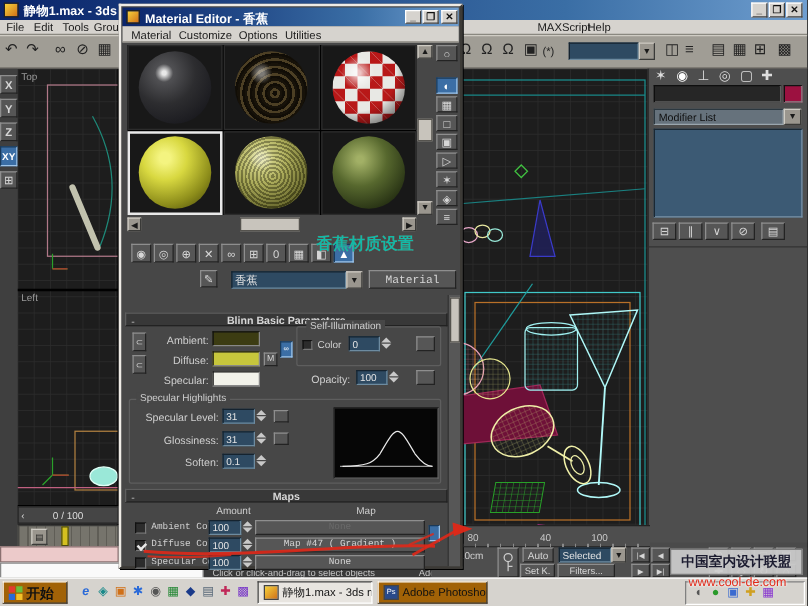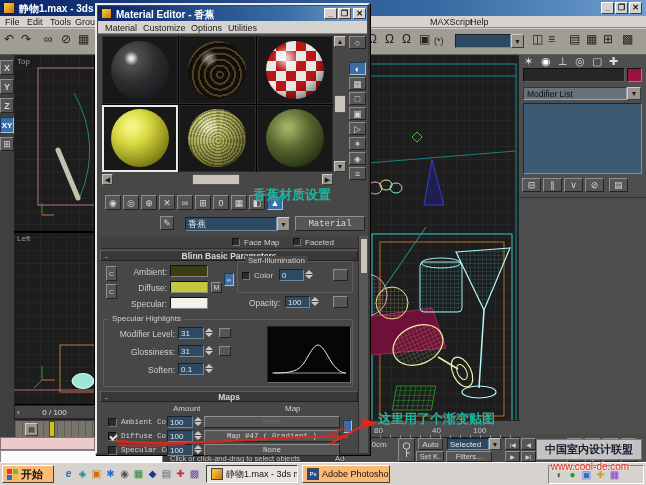--- a/index.html
+++ b/index.html
@@ -50,21 +50,21 @@
   .s4{background:radial-gradient(circle at 36% 30%,#f4f480 0 8%,#d8d840 32%,#8c8c1a 68%,#45450b 96%);}
   .s5{background:radial-gradient(circle at 36% 30%,rgba(255,255,255,.35) 0 4%,rgba(255,255,255,0) 18%),
       repeating-radial-gradient(circle at 52% 55%,rgba(20,20,5,.35) 0 1.5px,rgba(200,200,120,.15) 1.5px 3px),
       radial-gradient(circle at 36% 30%,#dcdc94 0 8%,#a6a655 38%,#55551f 78%,#26260c 100%);}
   .s6{background:radial-gradient(circle at 38% 32%,#a2b066 0 5%,#57682e 40%,#222c11 82%,#0e1406 100%);}
   .scrollbtn{background:#9a968e;border:1px solid;border-color:#cfccc4 #3a3a38 #3a3a38 #cfccc4;
              color:#1a1a1a;font-size:7px;display:flex;align-items:center;justify-content:center;}
   .thumb{background:#c8c4bc;border:1px solid #55534e;}
   .icon9{font-size:9px;line-height:9px;}
   
-  .taskbtn{background:#fdba74;border:1px solid;border-color:#fff #404040 #404040 #fff;
+  .taskbtn{background:#a16207;border:1px solid;border-color:#fff #404040 #404040 #fff;
            color:#111;font-size:9px;display:flex;align-items:center;gap:3px;padding:0 4px;overflow:hidden;white-space:nowrap;}
   .taskbtn.pressed{border-color:#404040 #fff #fff #404040;background:#e8e5e0;}
   .qlicon{width:13px;height:14px;font-size:10px;line-height:14px;text-align:center;display:inline-block;}
   .annot{color:#14b8a6;font-weight:bold;font-size:13px;white-space:nowrap;text-shadow:0 0 1px rgba(224,40,24,.4);font-family:Liberation Mono, monospace;}
 </style>
 </head>
 <body>
 
 <div class="screen">
 
@@ -330,26 +330,20 @@
     <span class="abs btn3" style="left:116px;top:190px;width:16px;height:15px;">0</span>
     <span class="abs btn3" style="left:134px;top:190px;width:16px;height:15px;">▦</span>
     <span class="abs btn3" style="left:152px;top:190px;width:16px;height:15px;">◧</span>
     <span class="abs btn3 active" style="left:170px;top:190px;width:16px;height:15px;">▲</span>
 
     <span class="abs btn3" style="left:63px;top:211px;width:14px;height:14px;">✎</span>
     <span class="abs fld" style="left:88px;top:212px;width:92px;height:14px;font-size:9px;">香蕉</span>
     <span class="abs scrollbtn" style="left:180px;top:212px;width:13px;height:14px;">▼</span>
     <span class="abs btn3" style="left:198px;top:211px;width:70px;height:15px;font-family:'Liberation Mono',monospace;">Material</span>
 
-    <div class="abs" style="left:3px;top:231px;width:259px;height:13px;background:#414141;border-bottom:1px solid #2e2e2e;">
-      <span class="abs cb" style="left:132px;top:2px;width:8px;height:8px;"></span>
-      <span class="abs lbl" style="left:144px;top:2px;font-size:8px;">Face Map</span>
-      <span class="abs cb" style="left:193px;top:2px;width:8px;height:8px;"></span>
-      <span class="abs lbl" style="left:205px;top:2px;font-size:8px;">Faceted</span>
-    </div>
 
     <div class="abs" style="left:261px;top:231px;width:10px;height:217px;background:#575757;border-left:1px solid #2e2e2e;">
       <span class="abs thumb" style="left:1px;top:2px;width:8px;height:36px;"></span>
     </div>
 
     <div class="abs rollhdr" style="left:3px;top:245px;width:258px;height:11px;">
       <span class="minus">-</span>
       <span>Blinn Basic Parameters</span>
     </div>
     <span class="abs btn3" style="left:9px;top:261px;width:11px;height:15px;font-size:7px;">⊂</span>
@@ -375,21 +369,21 @@
     <span class="abs lbl" style="left:152px;top:293px;font-size:8.5px;">Opacity:</span>
     <span class="abs fld" style="left:188px;top:291px;width:25px;height:12px;">100</span>
     <span class="abs spin" style="left:214px;top:291px;height:12px;">
         <i class="up"></i>
         <i class="dn"></i>
       </span>
     <span class="abs btn3" style="left:236px;top:291px;width:15px;height:12px;"></span>
 
     <div class="abs grp" style="left:6px;top:314px;width:250px;height:68px;"></div>
     <span class="abs grplabel" style="left:12px;top:309px;">Specular Highlights</span>
-    <span class="abs lbl lblr" style="left:8px;top:324px;width:70px;font-size:8.5px;">Modifier Level:</span>
+    <span class="abs lbl lblr" style="left:8px;top:324px;width:70px;font-size:8.5px;">Specular Level:</span>
     <span class="abs fld" style="left:81px;top:322px;width:26px;height:12px;">31</span>
     <span class="abs spin" style="left:108px;top:322px;height:12px;">
         <i class="up"></i>
         <i class="dn"></i>
       </span>
     <span class="abs btn3" style="left:122px;top:323px;width:12px;height:10px;"></span>
     <span class="abs lbl lblr" style="left:8px;top:342px;width:70px;font-size:8.5px;">Glossiness:</span>
     <span class="abs fld" style="left:81px;top:340px;width:26px;height:12px;">31</span>
     <span class="abs spin" style="left:108px;top:340px;height:12px;">
         <i class="up"></i>
@@ -483,20 +477,19 @@
   </div>
 
   <svg class="abs" style="left:0;top:0;pointer-events:none;z-index:40;" width="646" height="485">
     <path d="M115 441 C170 446 240 440 280 438 C305 437 330 436 348 437" fill="none" stroke="#e02818" stroke-width="2.4" opacity="0.9"></path>
     <path d="M118 445 C148 447 168 445 185 444" fill="none" stroke="#e02818" stroke-width="1.8" opacity="0.8"></path>
     <path d="M330 444 L366 424" fill="none" stroke="#e02818" stroke-width="2.2" opacity="0.9"></path>
     <path d="M327 436 L347 427" fill="none" stroke="#e02818" stroke-width="1.8" opacity="0.8"></path>
     <polygon points="362,418 378,423 363,429" fill="#e02818" opacity="0.95"></polygon>
   </svg>
   <div class="abs annot" style="left:253px;top:186px;z-index:41;">香蕉材质设置</div>
-  <div class="abs annot" style="left:378px;top:410px;z-index:41;">这里用了个渐变贴图</div>
 
   <div class="abs" style="left:536px;top:439px;width:106px;height:21px;background:rgba(205,205,205,0.92);border:1px solid #7a7a7a;z-index:45;display:flex;align-items:center;justify-content:center;">
     <span style="font-size:11px;font-weight:bold;color:#1c1c30;white-space:nowrap;">中国室内设计联盟</span>
   </div>
   <div class="abs" style="left:540px;top:461px;width:100px;text-align:center;font-size:10px;font-weight:normal;color:#e02818;text-shadow:0 0 2px #fff,0 0 2px #fff;z-index:46;">www.cool-de.com</div>
 
 </div>
 
 </body></html>

